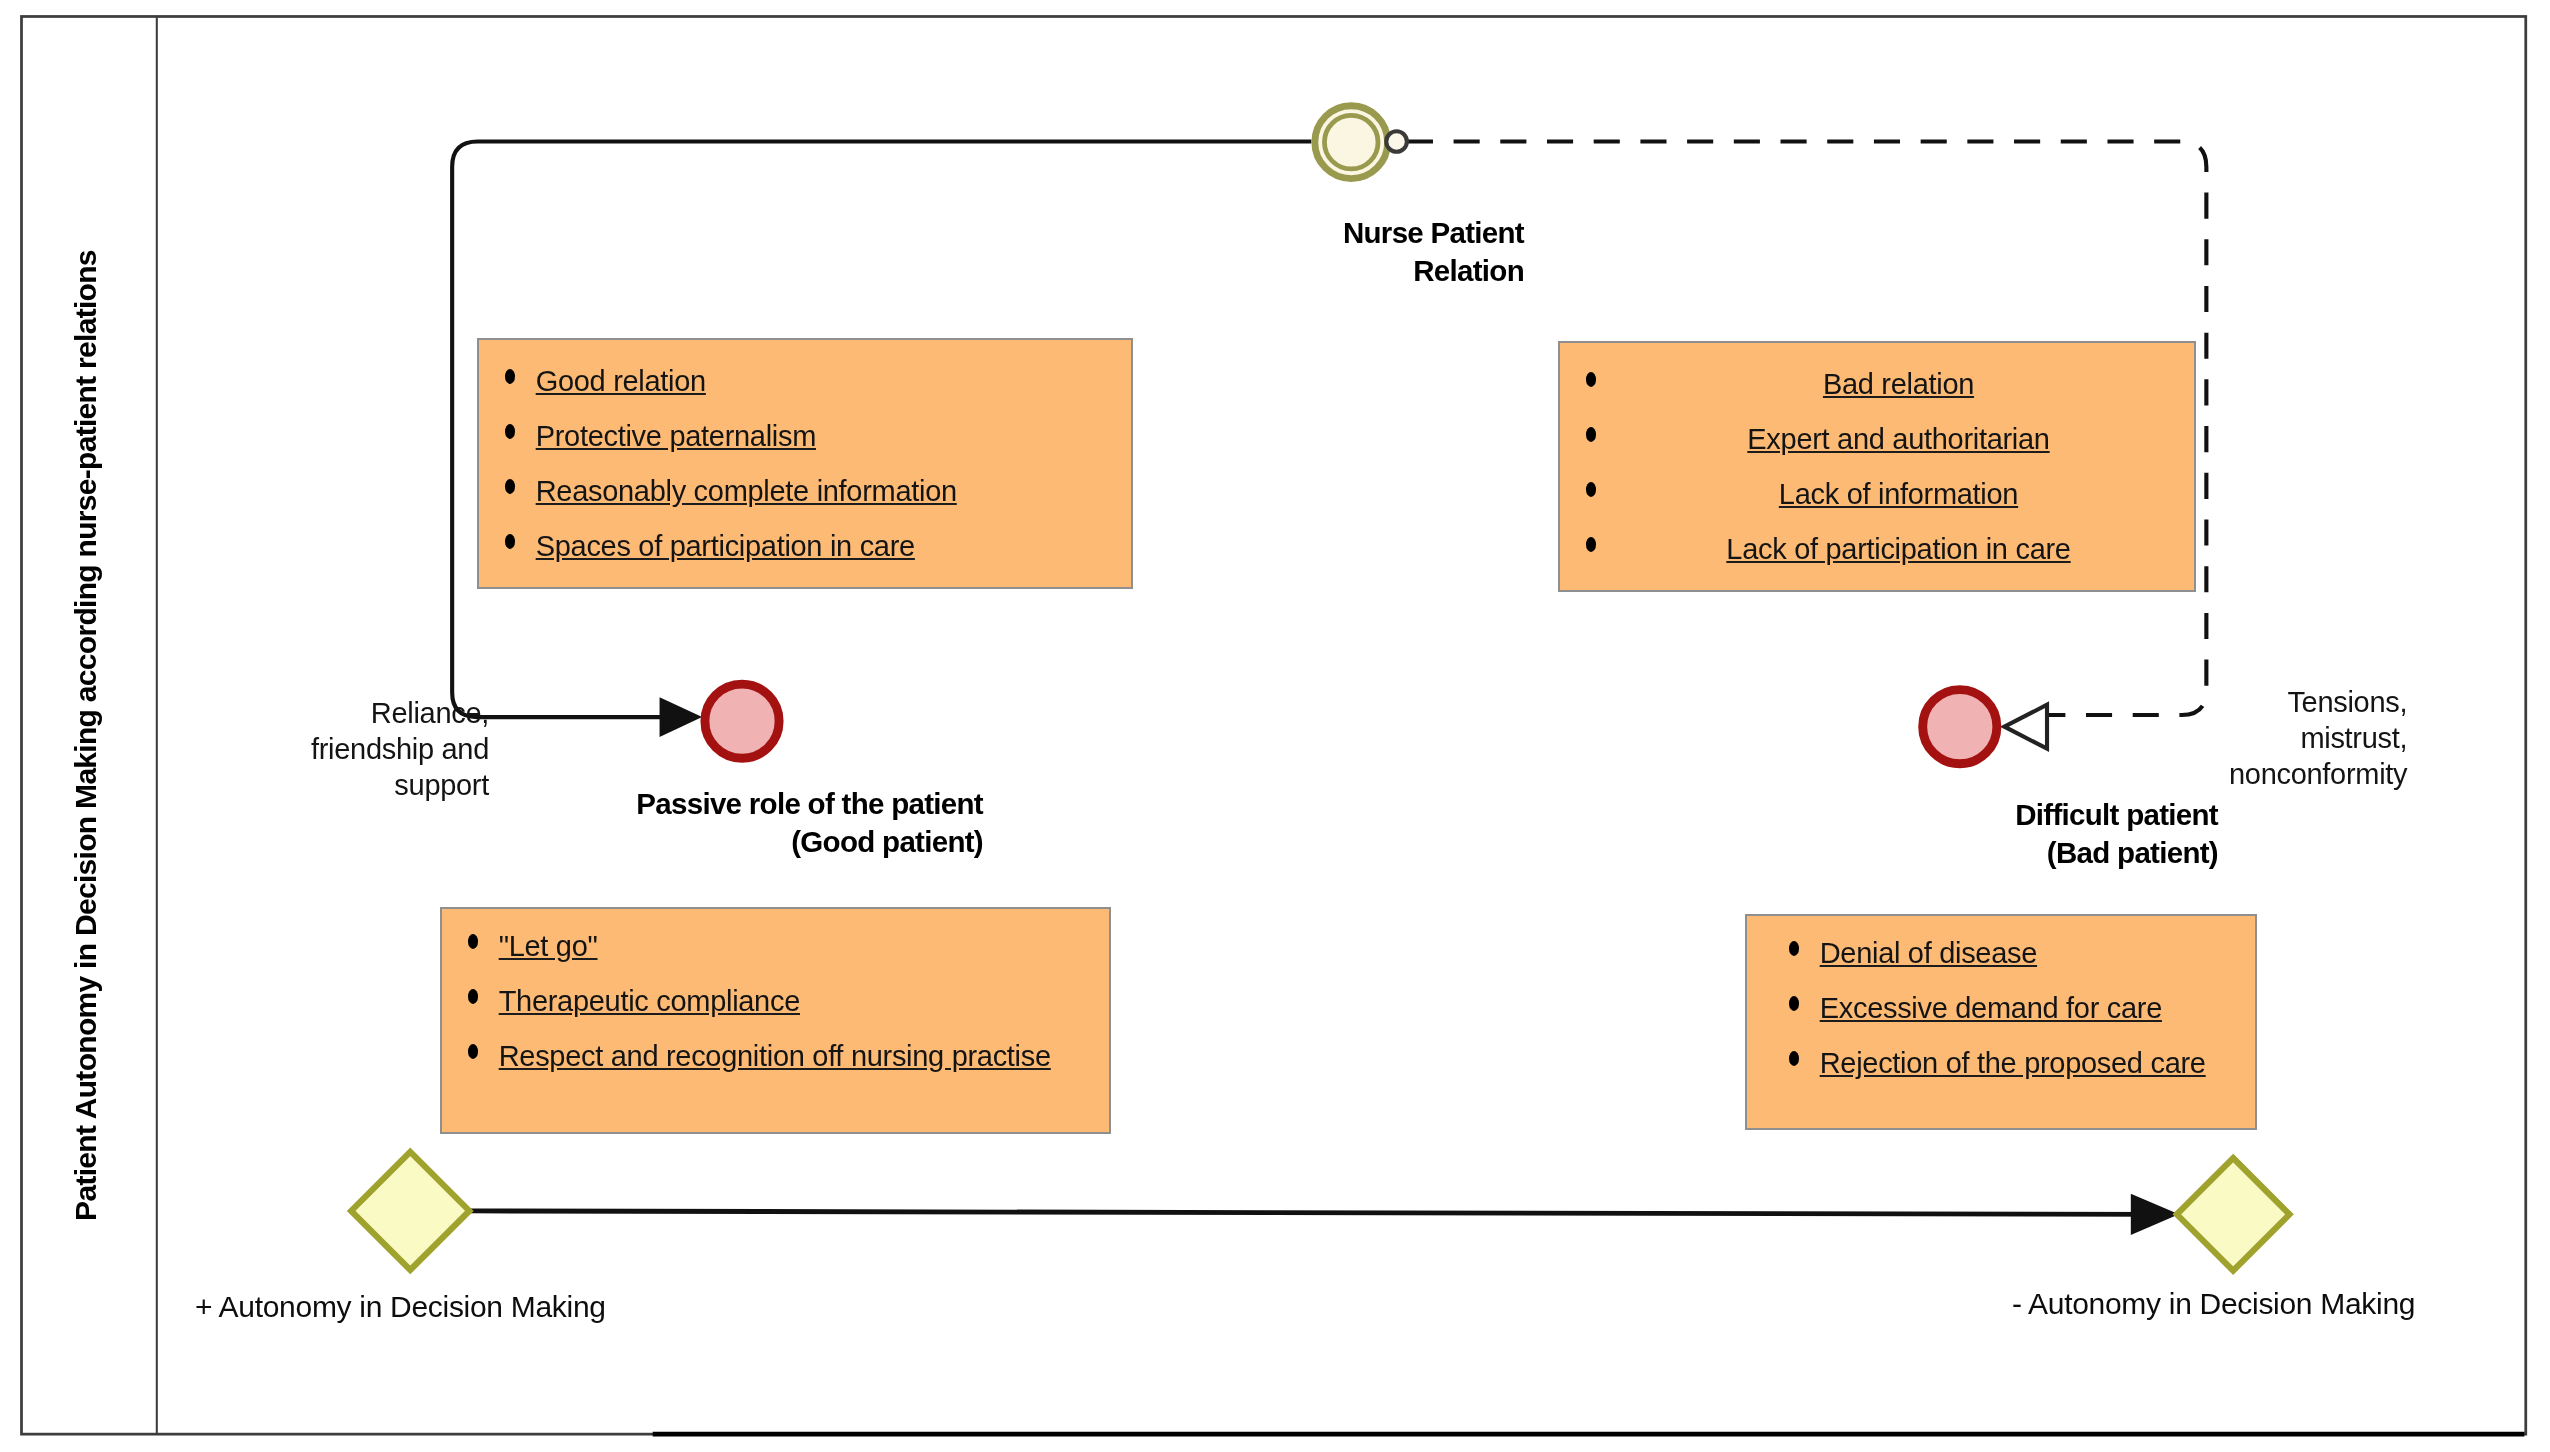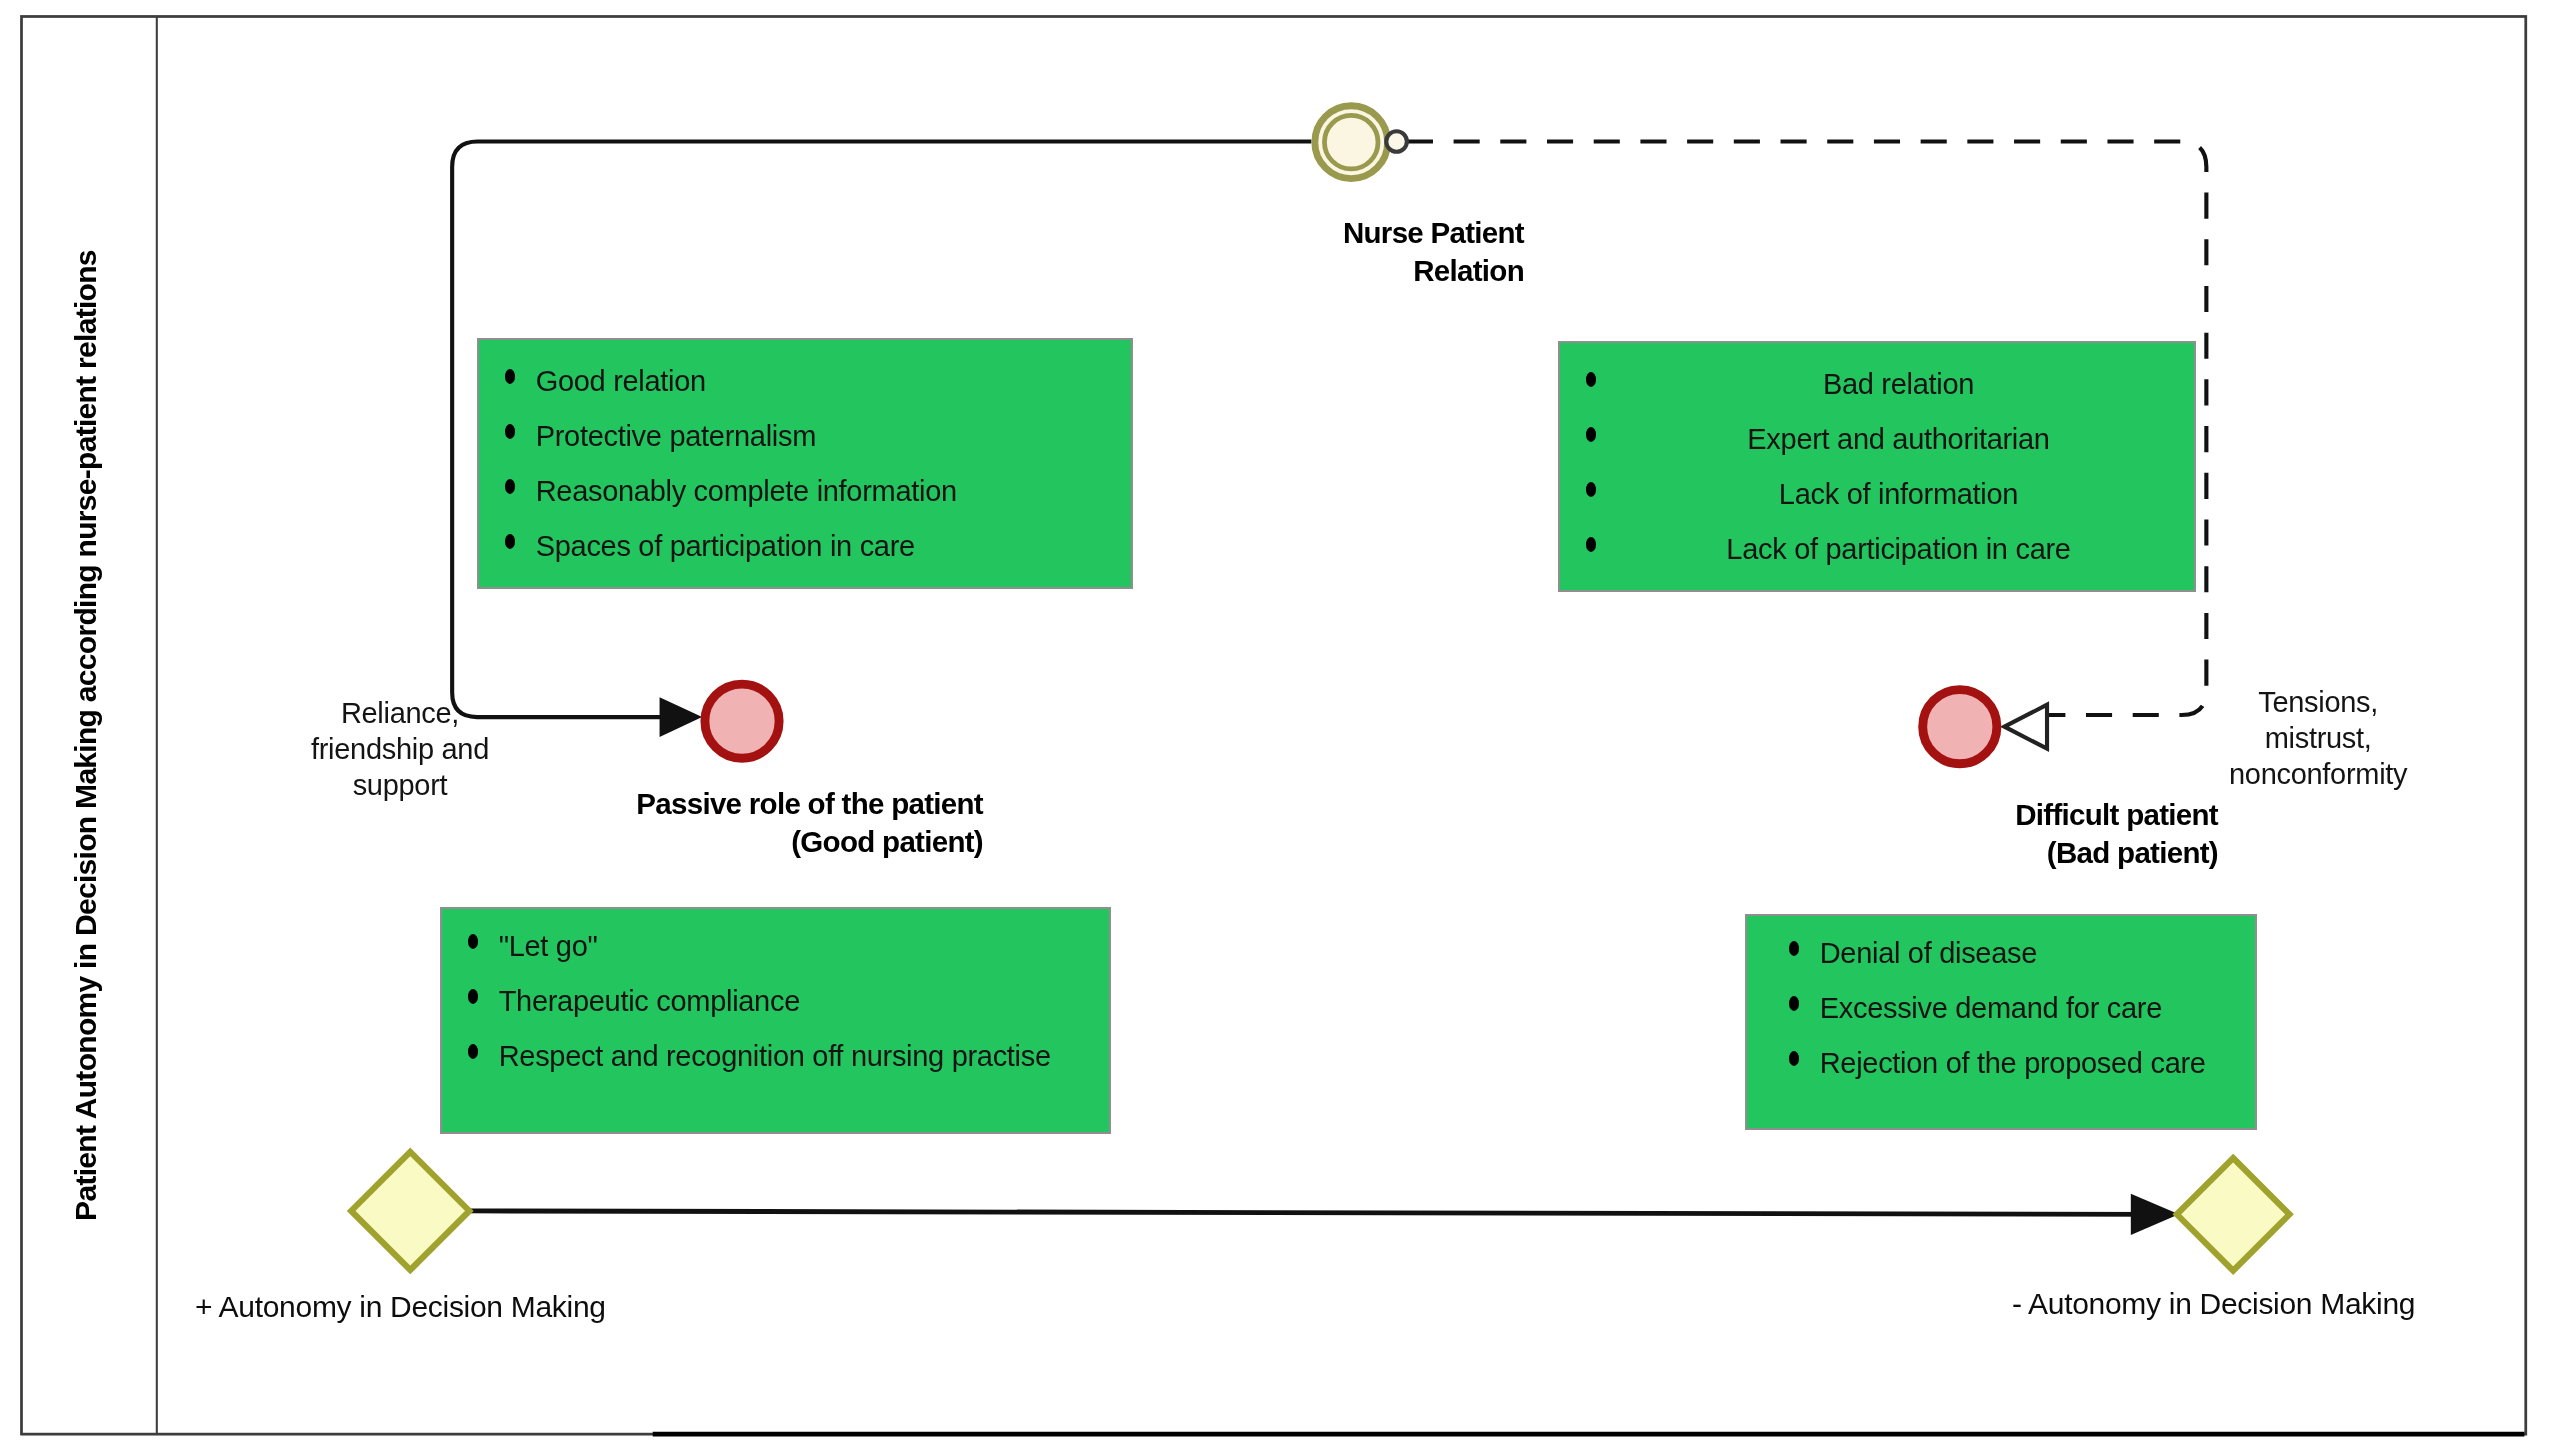--- a/index.html
+++ b/index.html
@@ -22,23 +22,24 @@
     transform-origin:center center;
     text-align:center;
     font-size:30px;font-weight:700;letter-spacing:-0.7px;
     color:#000;
     white-space:nowrap;
   }
 
   
   .bullet-box{
     position:absolute;
-    background:#22c55e;
+    background:#fdba74;
     border:2.7px solid #8f8f8f;
     box-sizing:border-box;
+    text-decoration:underline;
   }
   .bullet-box ul{list-style:none;margin:0;padding:20.6px 13.7px 0 13.7px;}
   .bullet-box li{
     position:relative;
     padding-left:43px;
     height:55px;
     line-height:40px;
     font-size:29px;
     letter-spacing:-0.3px;
     color:#141414;
@@ -59,21 +60,21 @@
     text-align:right;
     font-weight:700;
     font-size:29.5px;
     line-height:38px;
     letter-spacing:-0.7px;
     color:#000;
     white-space:nowrap;
   }
   .edge-label{
     position:absolute;
-    text-align:center;
+    text-align:right;
     font-size:29px;
     line-height:36px;
     letter-spacing:-0.3px;
     color:#141414;
     white-space:nowrap;
   }
   .axis-label{
     position:absolute;
     font-size:30px;
     letter-spacing:-0.3px;

